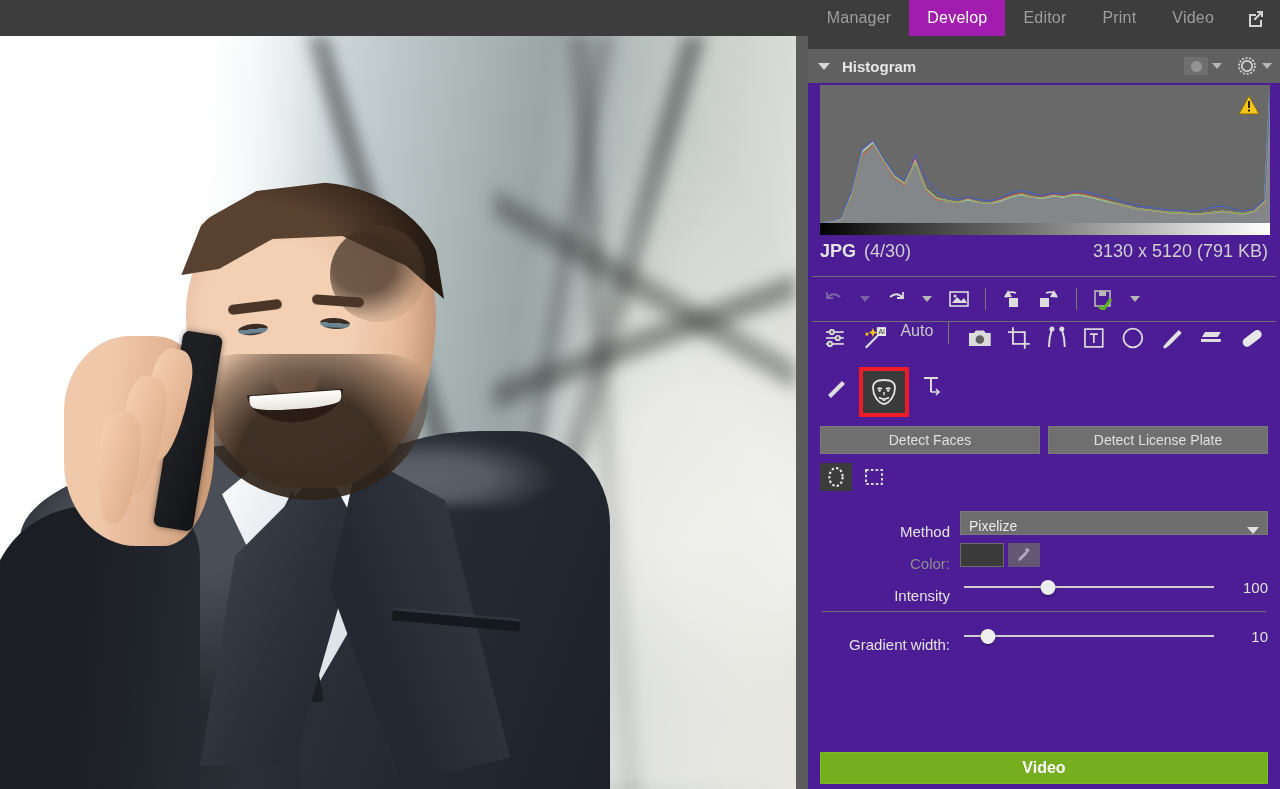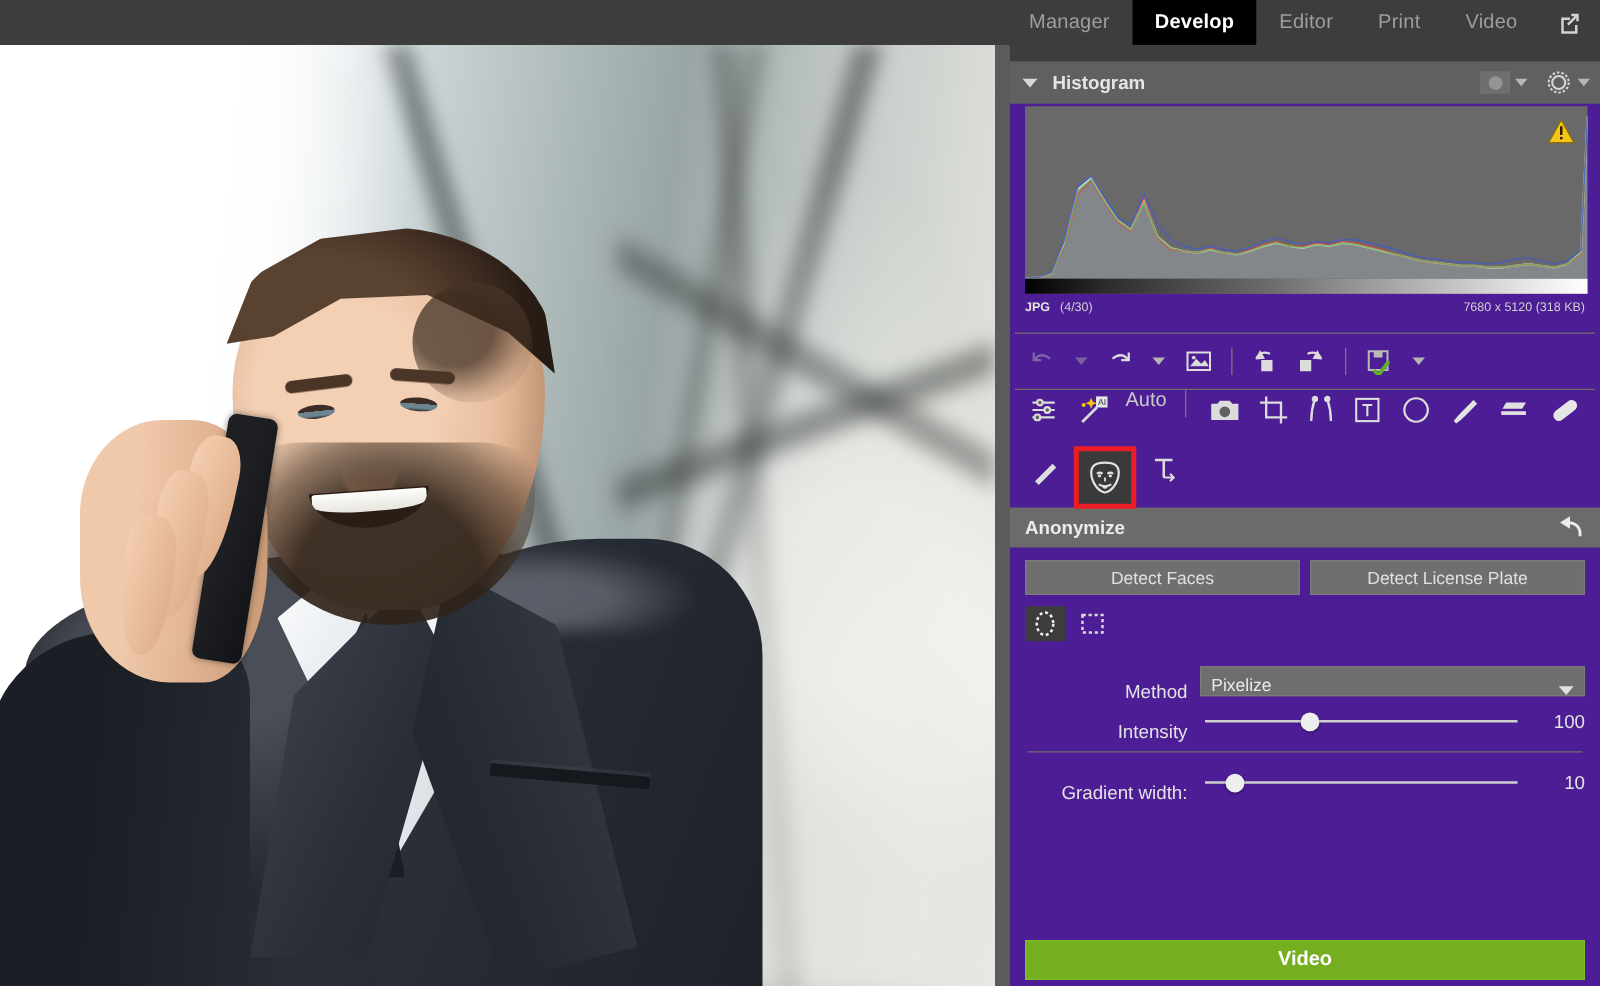--- a/index.html
+++ b/index.html
@@ -16,21 +16,21 @@
   .topbar {
     position:absolute; left:0; top:0; width:1280px; height:36px;
     background:#3d3d3d;
     display:flex; align-items:stretch; justify-content:flex-end;
   }
   .tab {
     display:flex; align-items:center; justify-content:center;
     padding:0 18px; font-size:16px; color:#9e9e9e;
     letter-spacing:.2px; cursor:pointer; user-select:none;
   }
-  .tab.active { background:#000000; color:#ffffff; font-weight:bold; }
+  .tab.active { background:#a21caf; color:#ffffff; font-weight:normal; }
   .ext-btn {
     width:48px; display:flex; align-items:center; justify-content:center;
     cursor:pointer;
   }
 
   
   .viewer {
     position:absolute; left:0; top:36px; width:796px; height:753px;
     background:#6a6a6a; overflow:hidden;
   }
@@ -252,21 +252,21 @@
     position:absolute; right:10px; top:10px; width:22px; height:20px; cursor:pointer;
   }
   .hist-svg { position:absolute; left:0; bottom:12px; width:100%; height:130px; }
   .hist-ramp {
     position:absolute; left:0; bottom:0; width:100%; height:12px;
     background:linear-gradient(90deg,#000 0%, #2b2b2b 14%, #6d6d6d 44%, #b3b3b3 70%, #e8e8e8 90%, #ffffff 100%);
   }
 
   .meta-row {
     display:flex; align-items:center; justify-content:space-between;
-    padding:6px 12px 0 12px; font-size:10px; color:#cfcfcf;
+    padding:6px 12px 0 12px; font-size:18px; color:#cfcfcf;
   }
   .meta-left { display:flex; align-items:baseline; gap:8px; }
   .meta-type { font-weight:bold; color:#e4e4e4; }
 
   .hsep { height:1px; background:#6e6e6e; margin:14px 4px 0 4px; }
 
   .tool-row {
     display:flex; align-items:center; height:44px; padding:0 12px; gap:4px;
   }
   .tbtn {
@@ -433,21 +433,21 @@
           <rect x="10" y="14.5" width="2" height="2" fill="#2a2000"></rect>
         </svg>
       </div>
     </div>
 
     <div class="meta-row">
       <div class="meta-left">
         <span class="meta-type">JPG</span>
         <span>(4/30)</span>
       </div>
-      <div>7680 x 5120 (318 KB)</div>
+      <div>3130 x 5120 (791 KB)</div>
     </div>
 
     <div class="hsep"></div>
 
     <div class="tool-row">
       <div class="tbtn dim">
         <svg width="22" height="20" viewBox="0 0 22 20">
             <path d="M4 9 q6-7 13-1" stroke="#bdbdbd" stroke-width="1.8" fill="none"></path>
             <path d="M4 3 v6 h6" stroke="#bdbdbd" stroke-width="1.8" fill="none"></path>
           </svg>
@@ -591,27 +591,20 @@
         </svg>
       </div>
       <div class="tbtn">
         <svg width="26" height="26" viewBox="0 0 26 26">
           <path d="M5 5 h14 M12 5 v14" stroke="#dcdcdc" stroke-width="2" fill="none"></path>
           <path d="M12 19 h8 m-3-3 l3 3 -3 3" stroke="#dcdcdc" stroke-width="1.6" fill="none"></path>
         </svg>
       </div>
     </div>
 
-    <div class="sec-header">
-      <div class="sec-title">Anonymize</div>
-      <svg width="24" height="20" viewBox="0 0 24 20" style="cursor:pointer">
-        <path d="M20 17 q1-11 -11-11" stroke="#eaeaea" stroke-width="2.4" fill="none"></path>
-        <path d="M12 1 L4 6 L12 11 Z" fill="#eaeaea"></path>
-      </svg>
-    </div>
 
     <div class="btn-row">
       <div class="gbtn">Detect Faces</div>
       <div class="gbtn">Detect License Plate</div>
     </div>
 
     <div class="shape-row">
       <div class="shape-btn on">
         <svg width="20" height="22" viewBox="0 0 20 22">
             <ellipse cx="10" cy="11" rx="6.6" ry="9" fill="none" stroke="#f0f0f0" stroke-width="2" stroke-dasharray="2.4 2.2"></ellipse>
@@ -626,20 +619,32 @@
 
     <div class="form">
       <div class="frow">
         <div class="flabel">Method</div>
         <div class="select">
           <span>Pixelize</span>
           <span class="sel-caret"></span>
         </div>
       </div>
 
+      <div class="frow">
+        <div class="flabel dis">Color:</div>
+        <div style="display:flex; align-items:center">
+          <div class="swatch"></div>
+          <div class="dropper">
+            <svg width="18" height="18" viewBox="0 0 18 18">
+                <path d="M3 15 l1-3 7-7 2 2 -7 7 Z" fill="#d5d5d5"></path>
+                <rect x="10.5" y="2.5" width="4" height="3.5" rx="1.6" fill="#d5d5d5" transform="rotate(45 12.5 4)"></rect>
+              </svg>
+          </div>
+        </div>
+      </div>
 
       <div class="frow">
         <div class="flabel">Intensity</div>
         <div class="slider">
           <div class="track"></div>
           <div class="knob" id="knob-intensity" style="left: 34%;"></div>
         </div>
         <div class="snum">100</div>
       </div>
 

